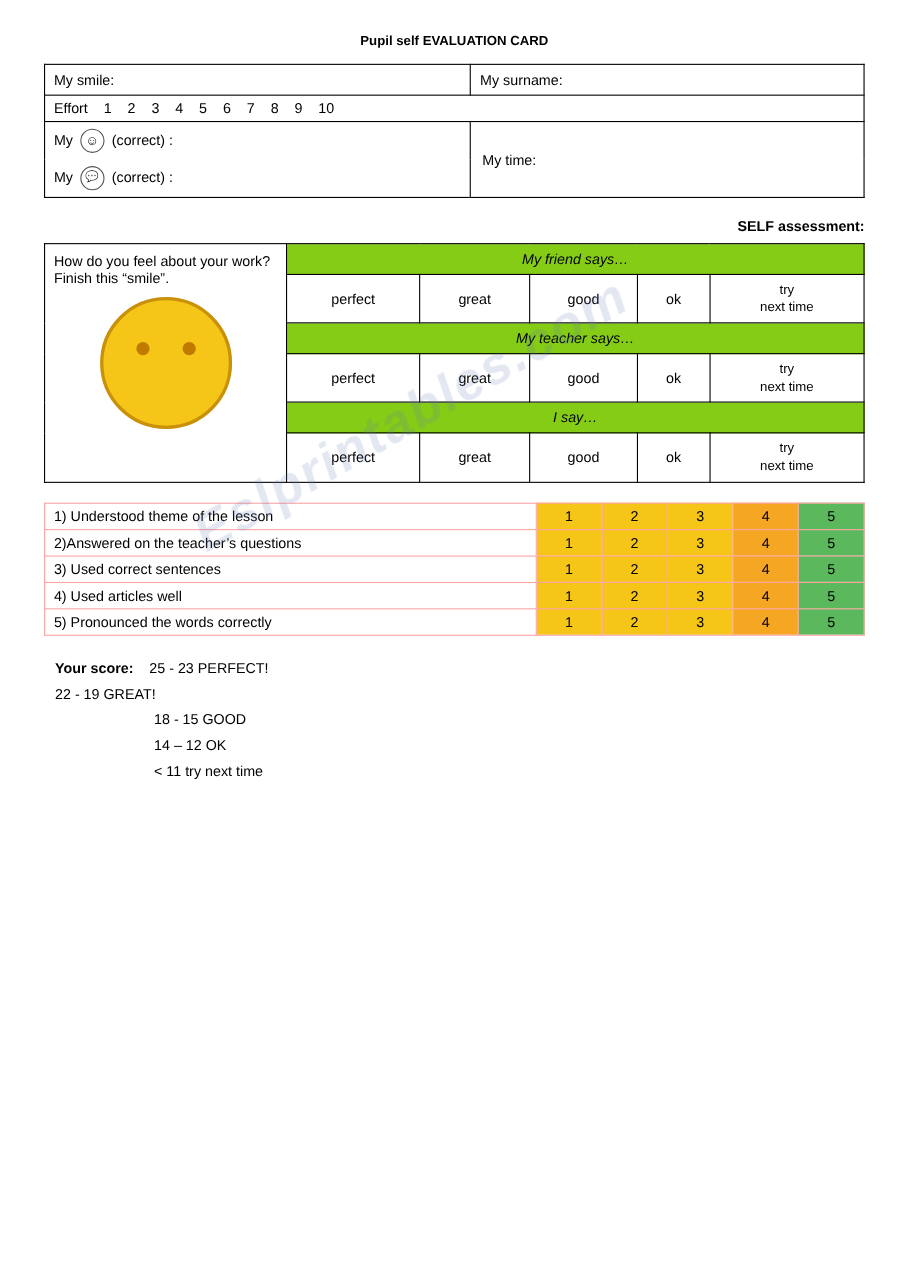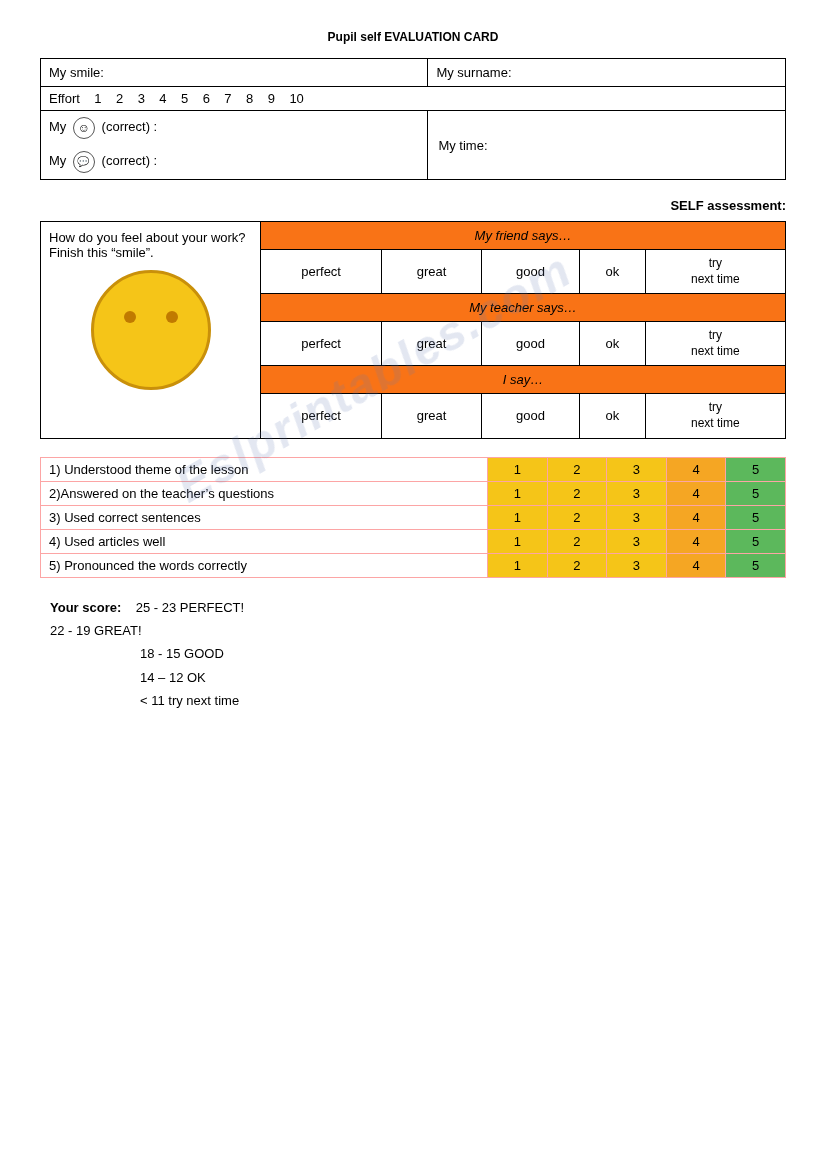--- a/index.html
+++ b/index.html
@@ -55,21 +55,21 @@
       text-align: center;
       vertical-align: middle;
     }
     .assess-table .question-cell {
       text-align: left;
       vertical-align: top;
       width: 220px;
       padding: 8px;
     }
     .assess-table .header-blue {
-      background-color: #f97316;
+      background-color: #84cc16;
       font-style: italic;
       font-size: 13px;
       text-align: center;
     }
     .assess-table .try-cell {
       font-size: 12px;
       line-height: 1.3;
     }
 
     

